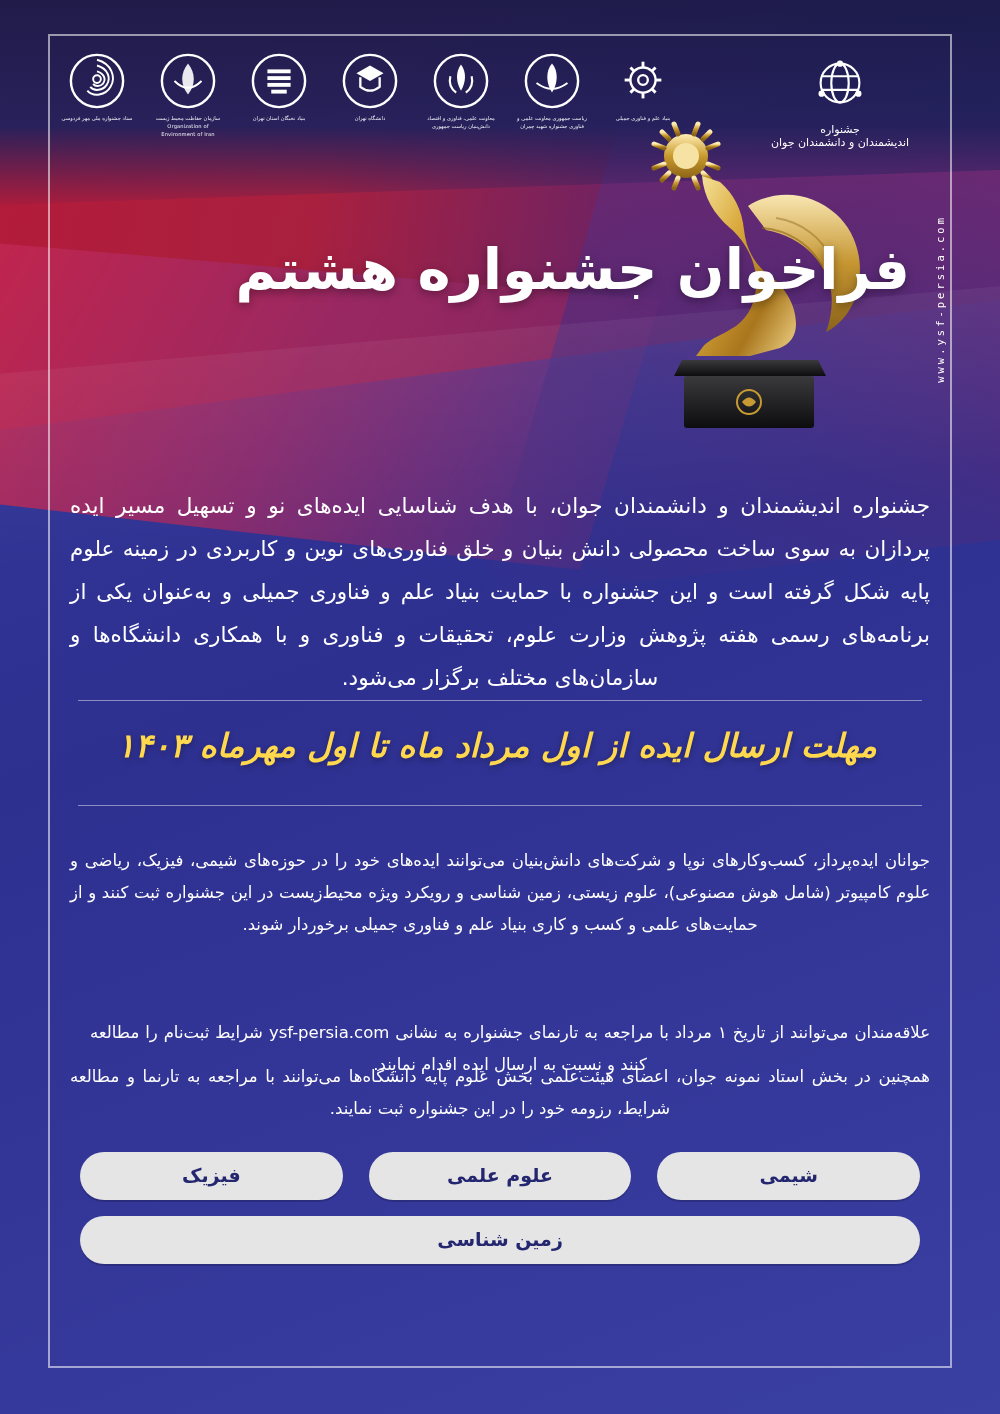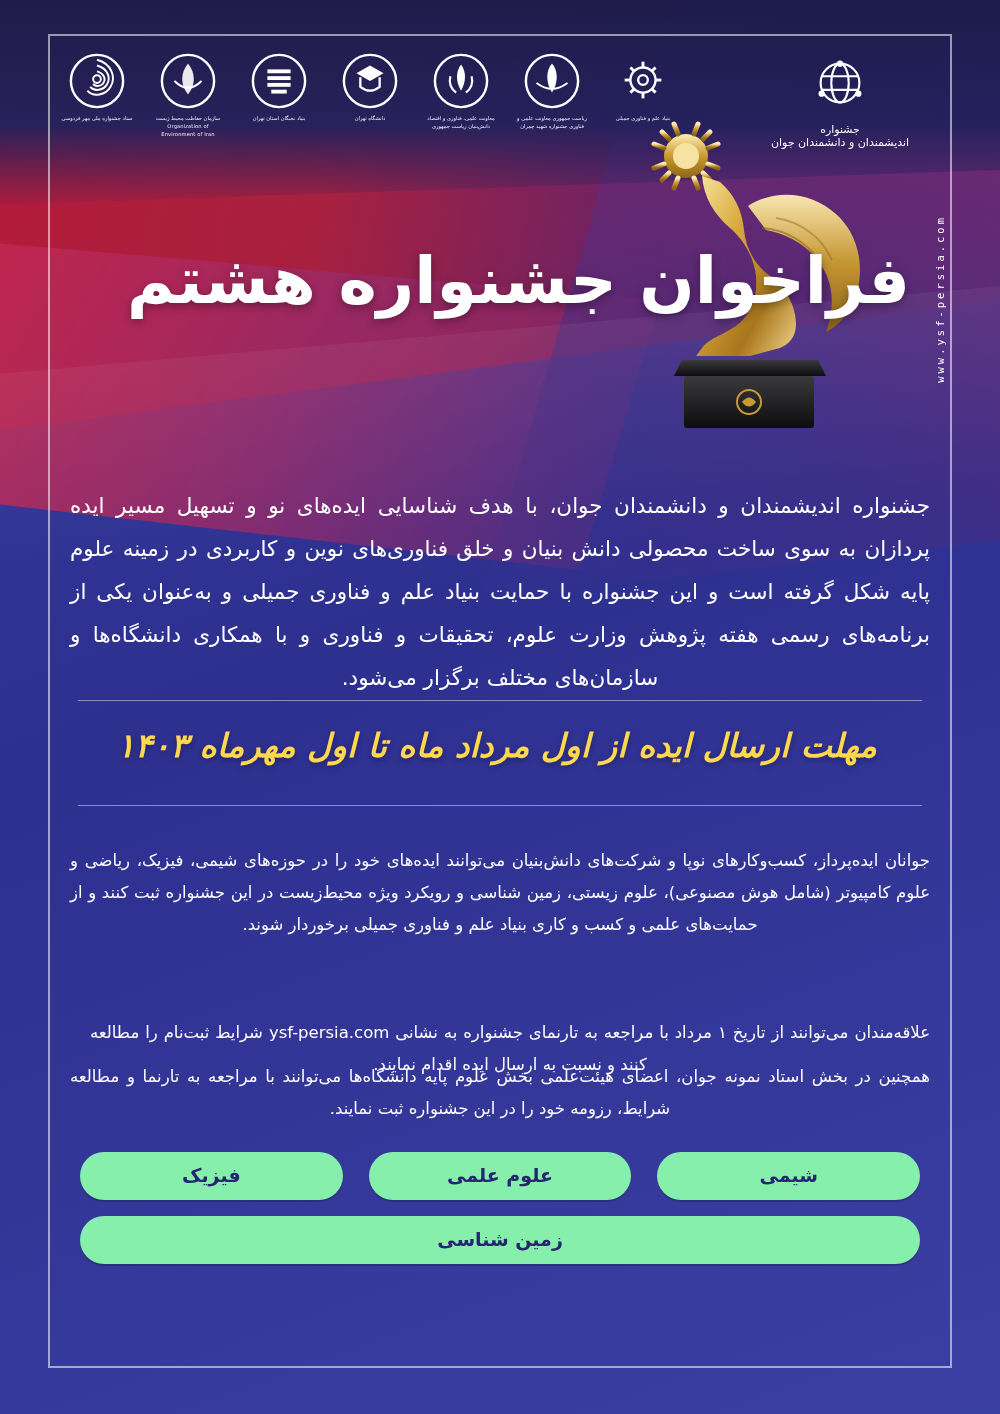--- a/index.html
+++ b/index.html
@@ -133,21 +133,21 @@
     transform: rotate(180deg);
     direction: ltr;
     font-family: "DejaVu Sans Mono", monospace;
   }
 
   
   .title {
     position: absolute;
     top: 200px; right: 90px;
     color: #ffffff;
-    font-size: 65px;
+    font-size: 56px;
     font-weight: bold;
     letter-spacing: -1px;
     text-shadow: 0 3px 10px rgba(0,0,0,.35);
     line-height: 1.15;
   }
 
   
   .statue {
     position: absolute;
     top: 110px;
@@ -219,21 +219,21 @@
     gap: 16px;
   }
   .pill-row {
     display: flex;
     justify-content: space-between;
     gap: 26px;
   }
   .pill {
     flex: 1 1 0;
     height: 48px;
-    background: #86efac;
+    background: #e5e5e5;
     border-radius: 26px;
     display: flex;
     align-items: center;
     justify-content: center;
     color: #24276f;
     font-size: 19px;
     font-weight: bold;
     text-align: center;
     box-shadow: 0 2px 0 rgba(0,0,0,.18);
     padding: 0 8px;

